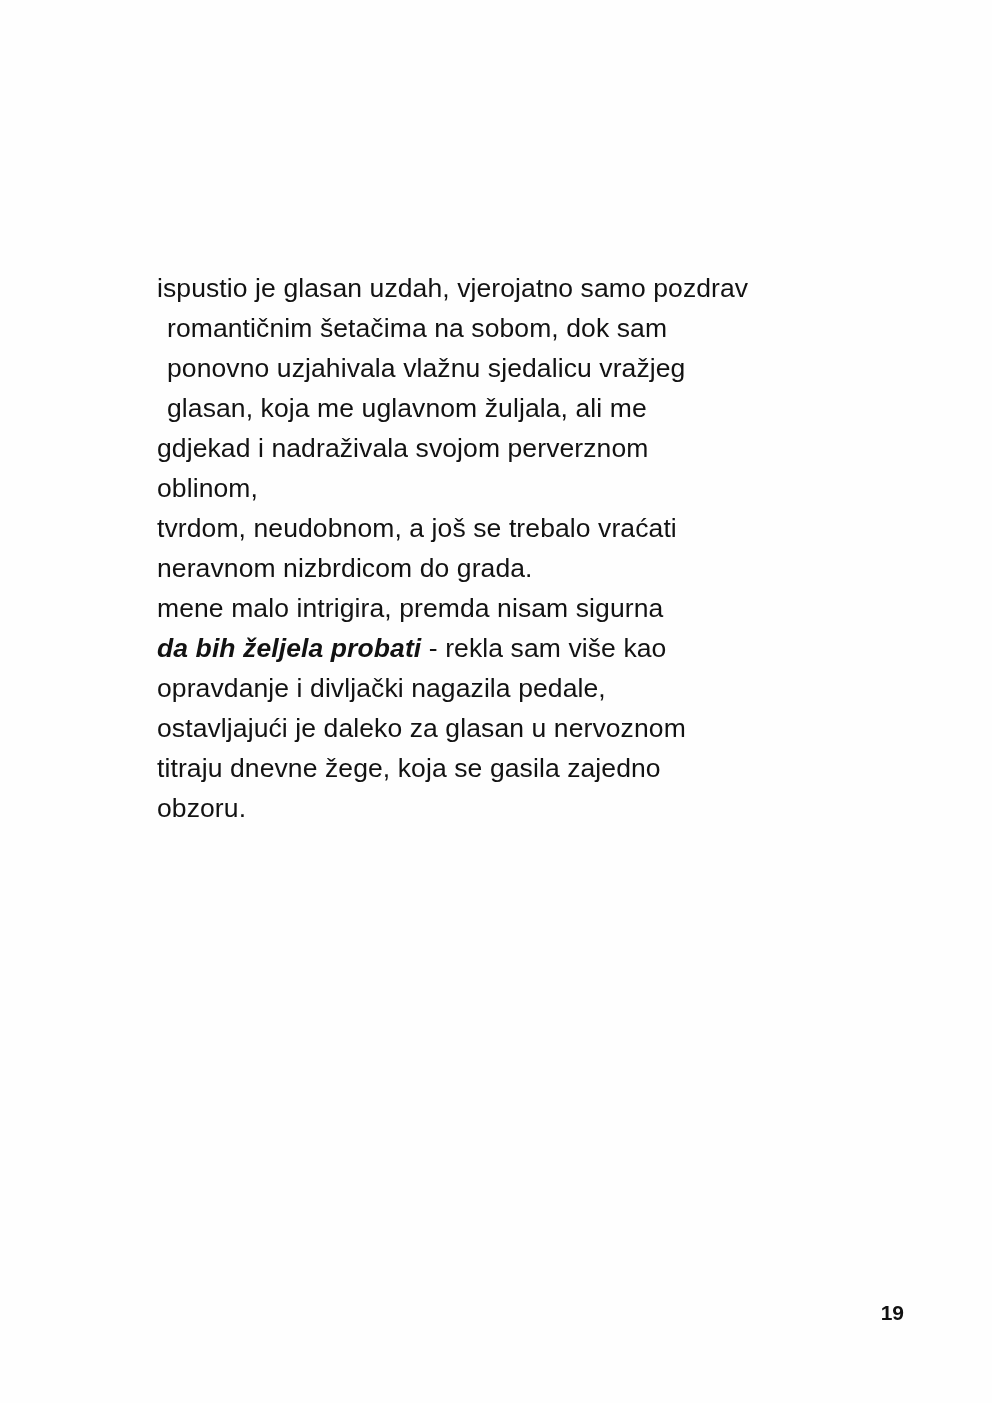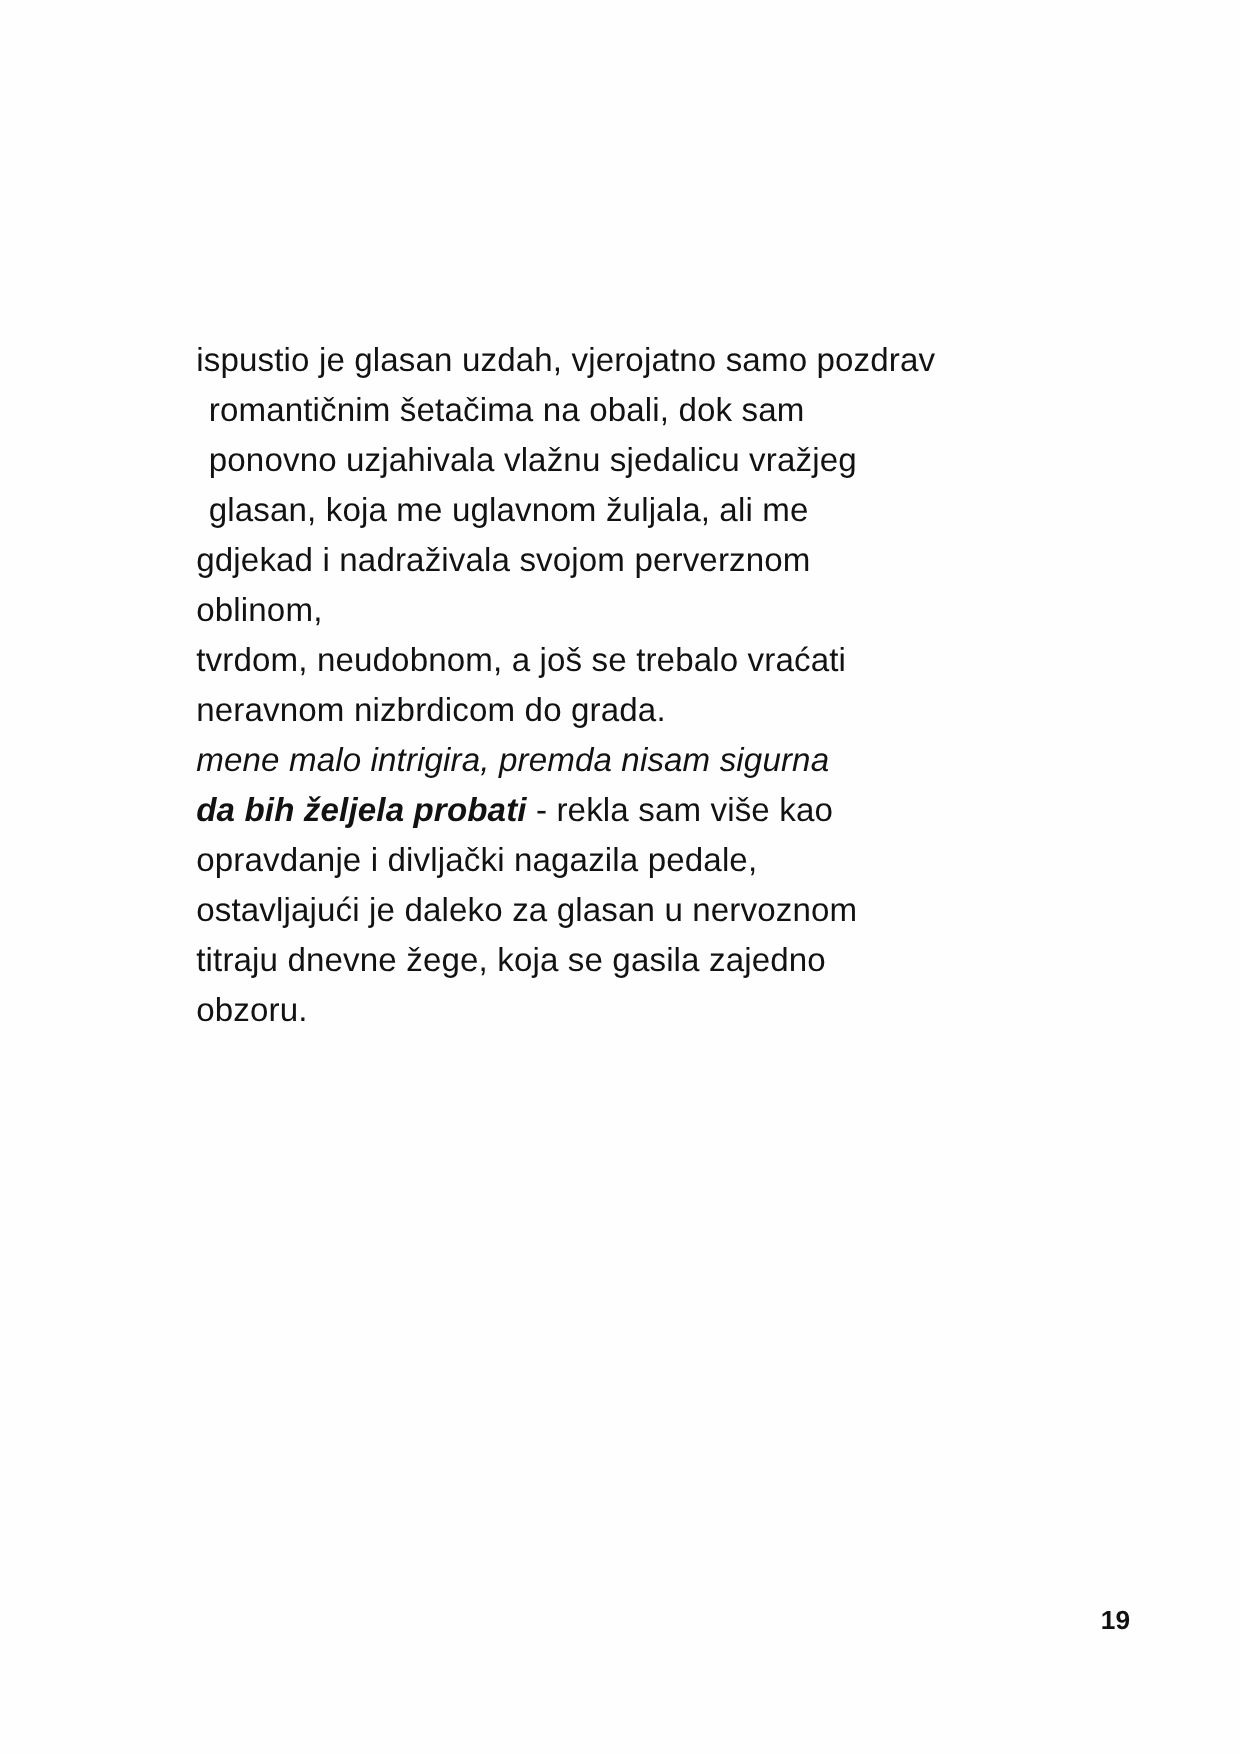--- a/index.html
+++ b/index.html
@@ -30,43 +30,42 @@
     font-size: 26.5px;
     line-height: 40px;
     letter-spacing: 0.1px;
     white-space: pre;
     color: #121212;
   }
   .line.indent {
     padding-left: 10px;
   }
   .line.italic {
-    font-style: italic;
   }
   .line .ital {
     font-style: italic;
     font-weight: bold;
   }
   .page-number {
     position: absolute;
     right: 88px;
-    bottom: 94px;
+    bottom: 78px;
     font-size: 21px;
     font-weight: bold;
     color: #111111;
   }
 </style>
 </head>
 <body>
 
 <div class="page">
 
   <div class="text-block">
     <div class="line">ispustio je glasan uzdah, vjerojatno samo pozdrav</div>
-    <div class="line indent">romantičnim šetačima na obali, dok sam</div>
+    <div class="line indent">romantičnim šetačima na sobom, dok sam</div>
     <div class="line indent">ponovno uzjahivala vlažnu sjedalicu vražjeg</div>
     <div class="line indent">glasan, koja me uglavnom žuljala, ali me</div>
     <div class="line">gdjekad i nadraživala svojom perverznom</div>
     <div class="line">oblinom,</div>
     <div class="line">tvrdom, neudobnom, a još se trebalo vraćati</div>
     <div class="line">neravnom nizbrdicom do grada.</div>
     <div class="line italic">mene malo intrigira, premda nisam sigurna</div>
     <div class="line"><span class="ital">da bih željela probati</span><span> - rekla sam više kao</span></div>
     <div class="line">opravdanje i divljački nagazila pedale,</div>
     <div class="line">ostavljajući je daleko za glasan u nervoznom</div>

